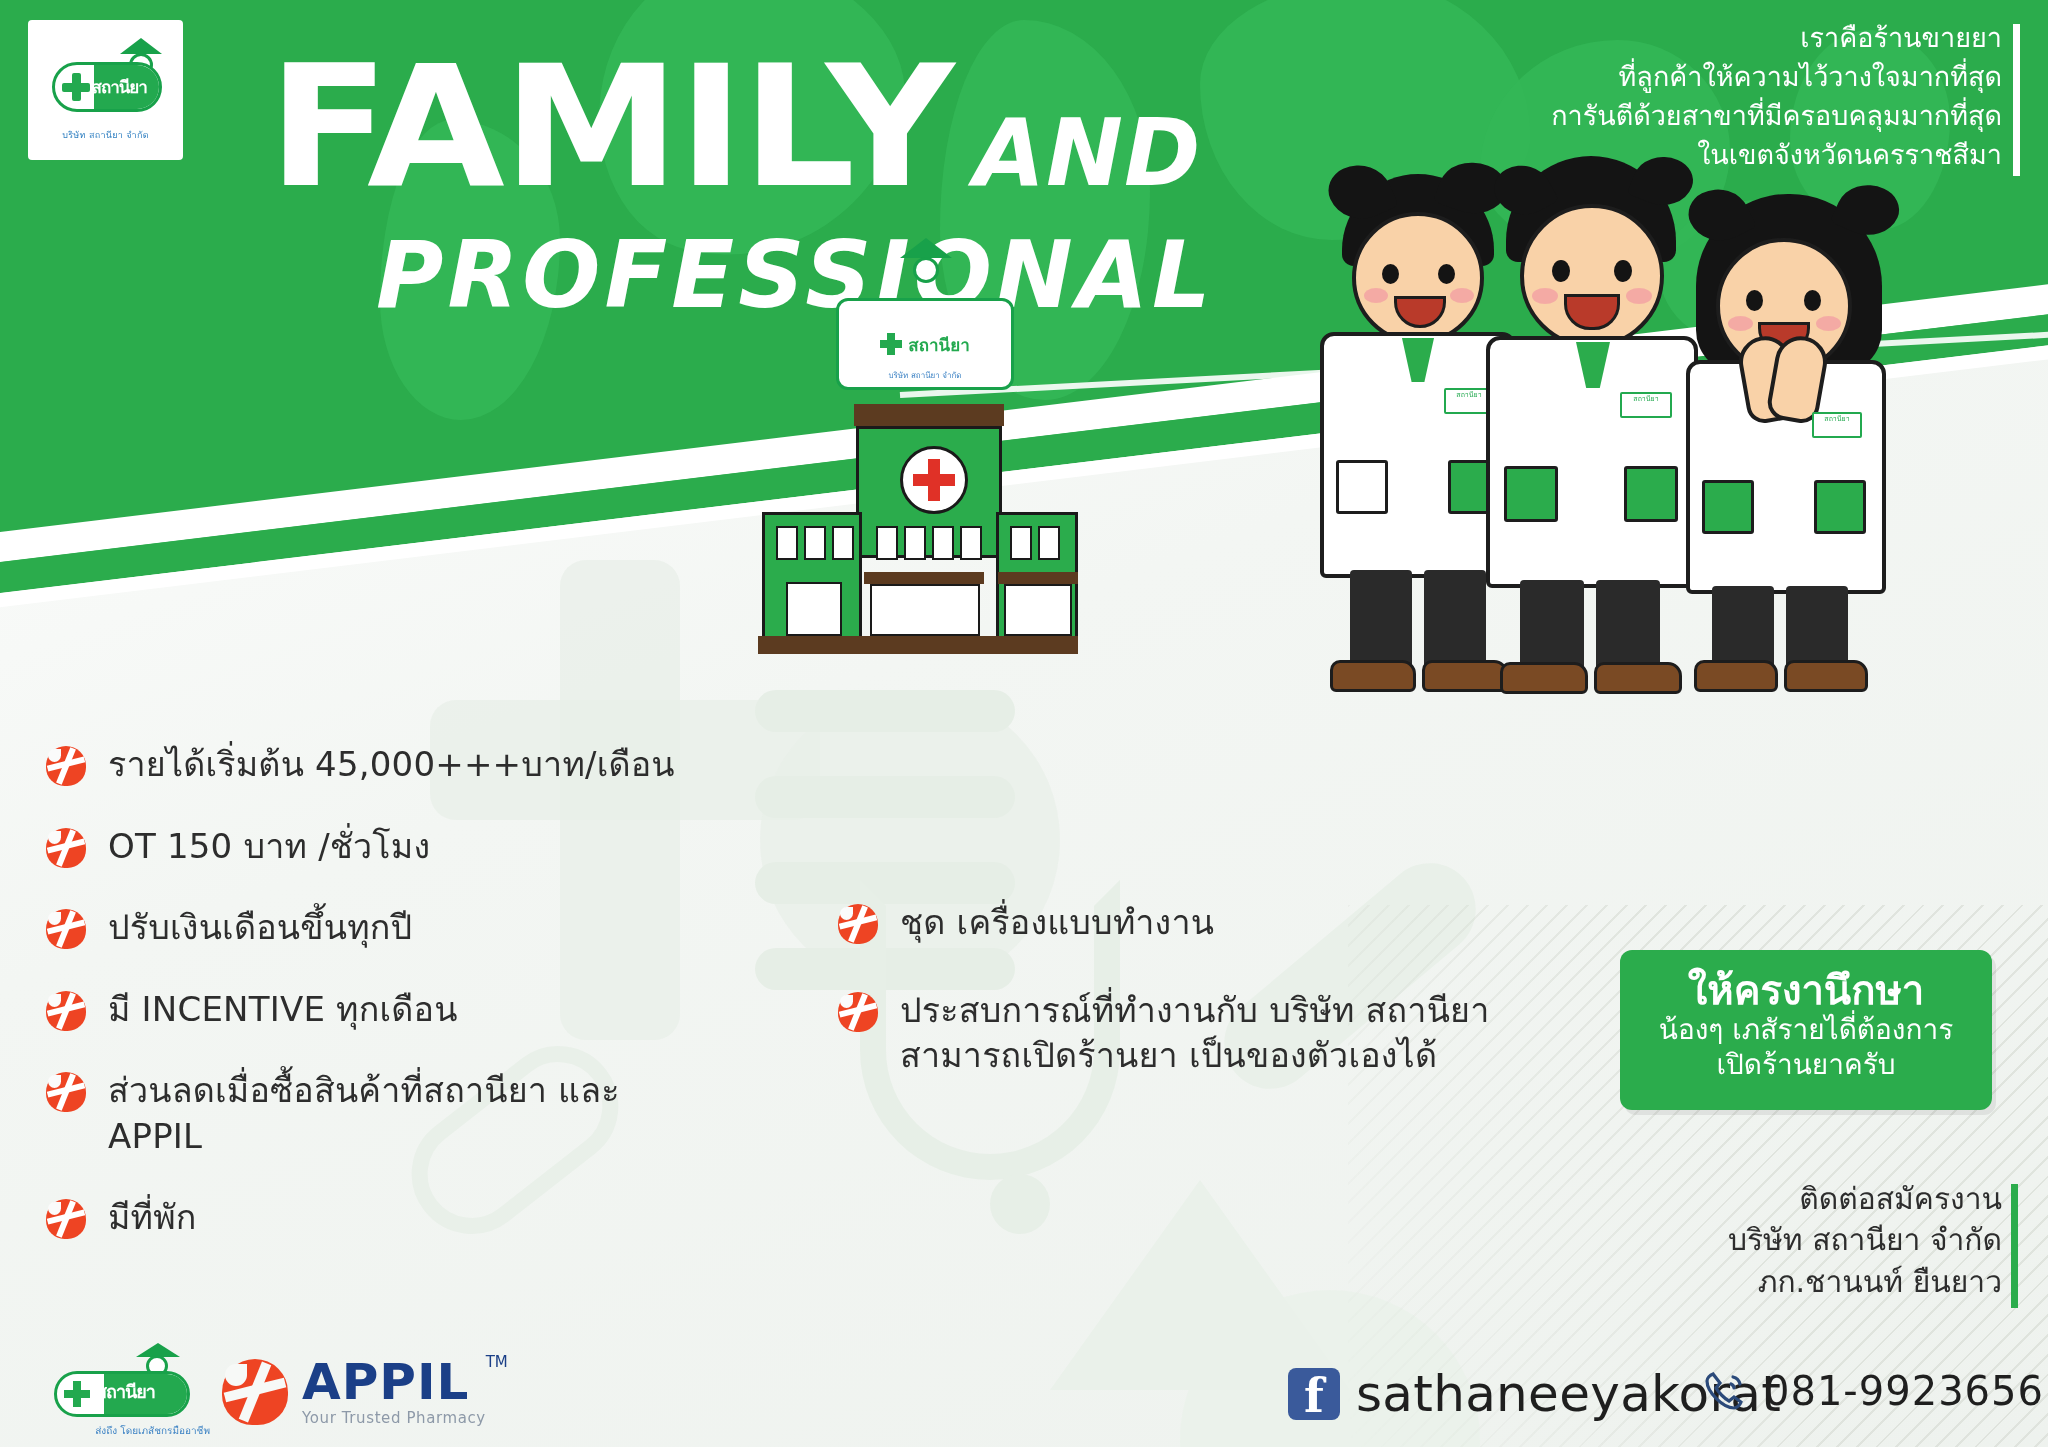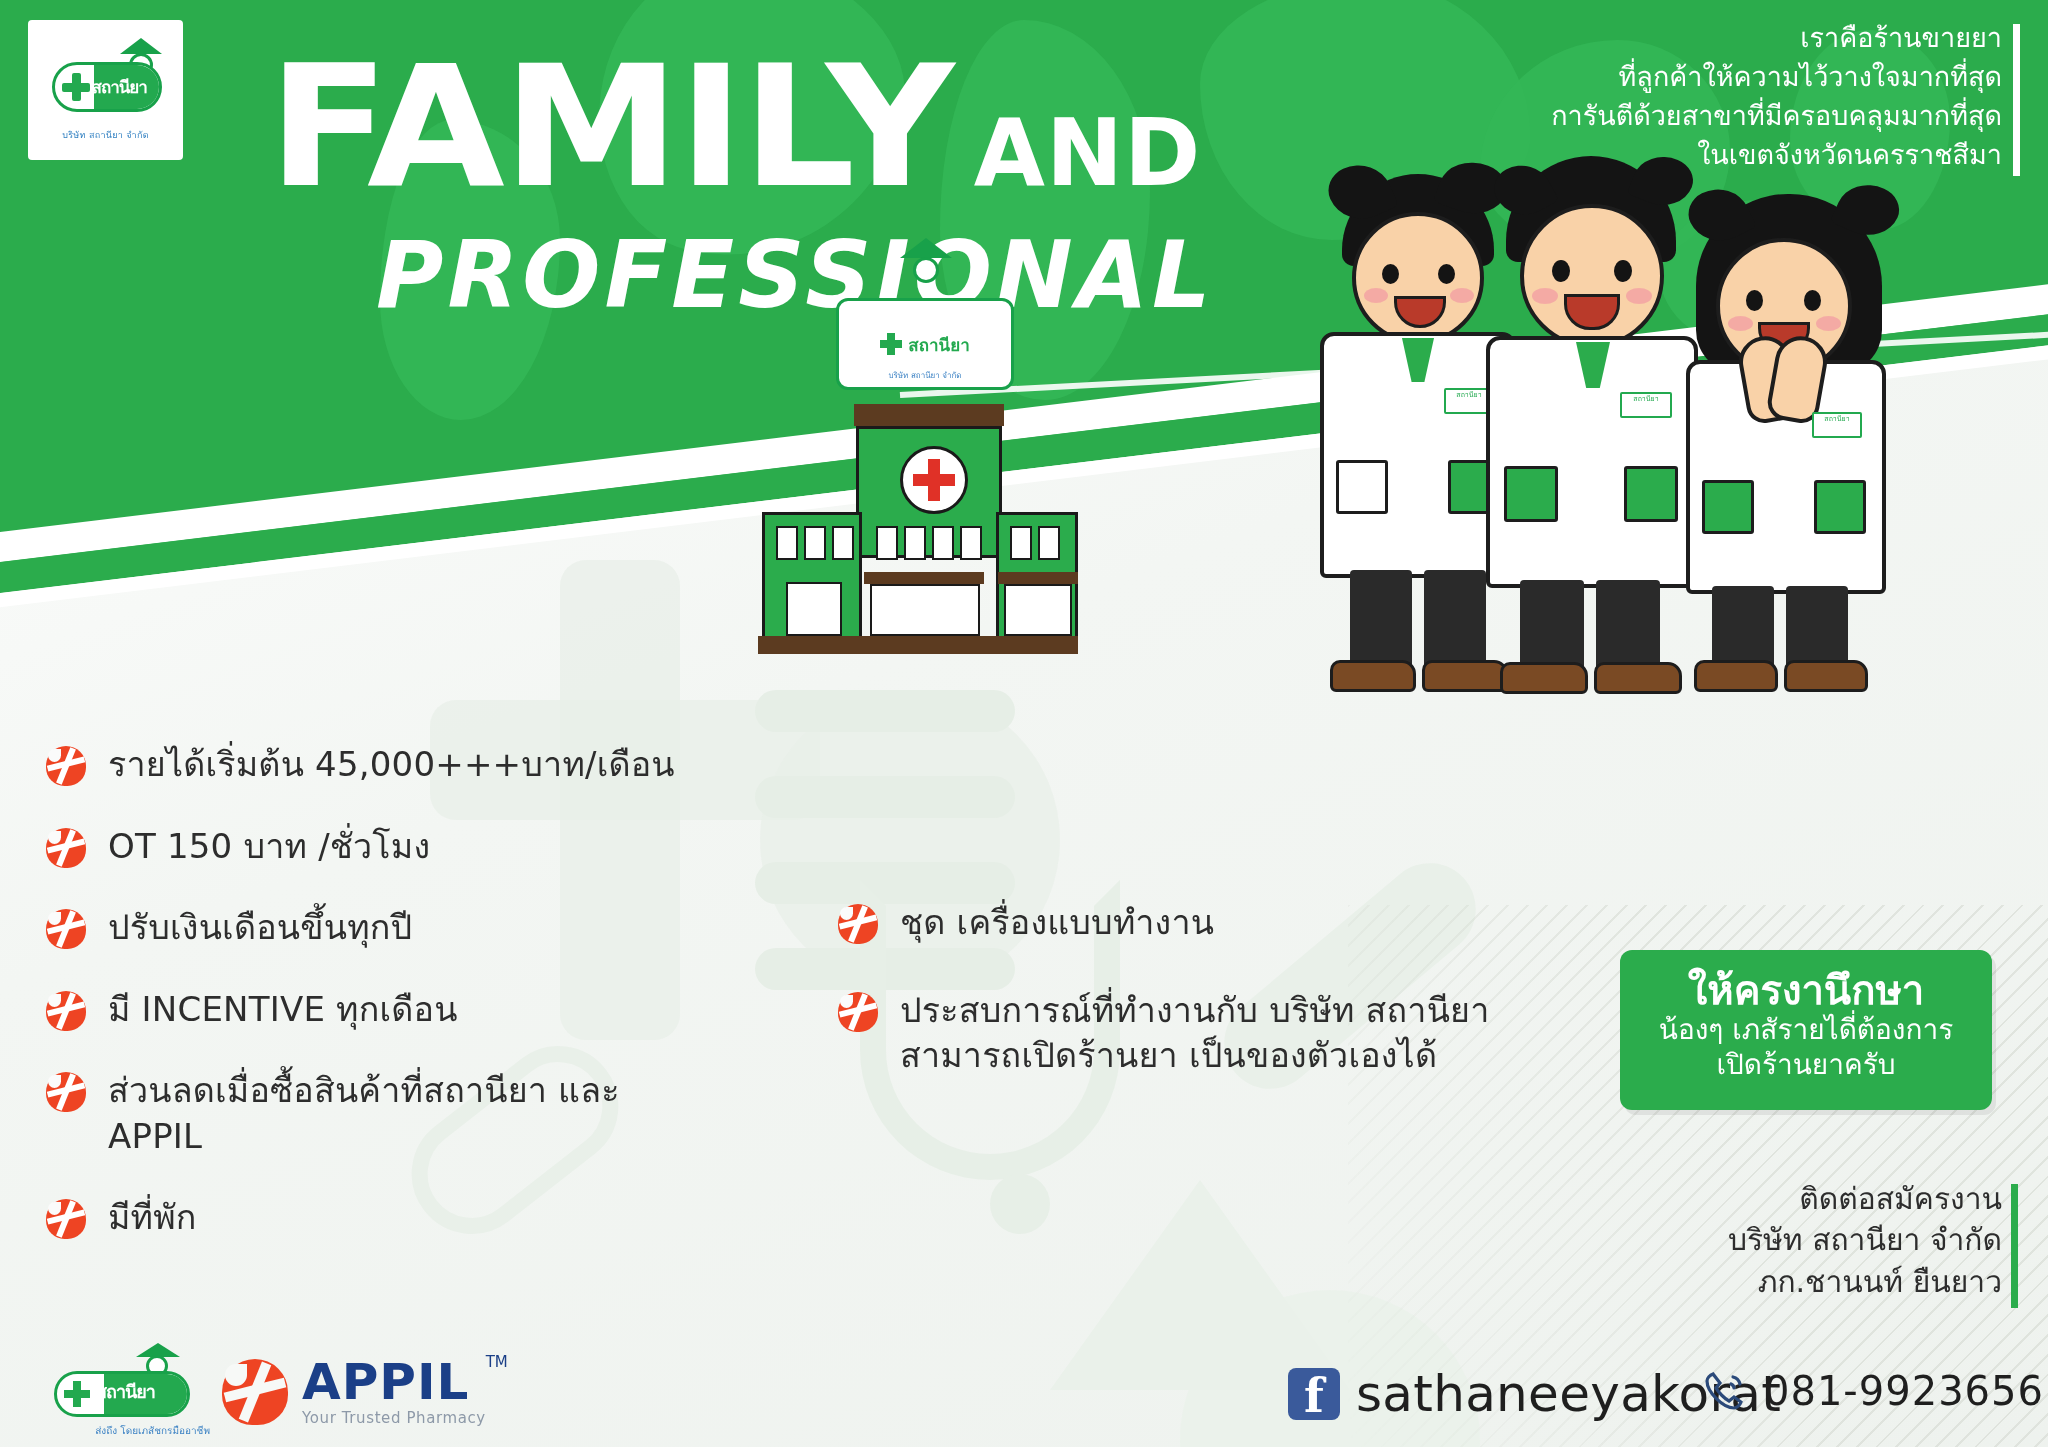--- a/index.html
+++ b/index.html
@@ -137,21 +137,21 @@
   .headline {
     position:absolute; left:268px; top:48px; width:1120px; color:#ffffff;
   }
   .hl-row1 { display:flex; align-items:baseline; }
   .hl-family {
     font-size:168px; font-weight:700; letter-spacing:-2px; line-height:.95;
     font-family:"DejaVu Sans","Liberation Sans",sans-serif;
     transform:scaleX(1.06); transform-origin:left;
   }
   .hl-and {
-    font-size:92px; font-weight:700; margin-left:60px;
+    font-size:92px; font-weight:700; font-style:italic; margin-left:60px;
     letter-spacing:1px; line-height:1;
   }
   .hl-prof {
     font-size:92px; font-weight:700; font-style:italic; letter-spacing:4px;
     margin-top:22px; margin-left:108px; line-height:1;
   }
 
   
   .tagline {
     position:absolute; right:46px; top:18px; width:640px;

